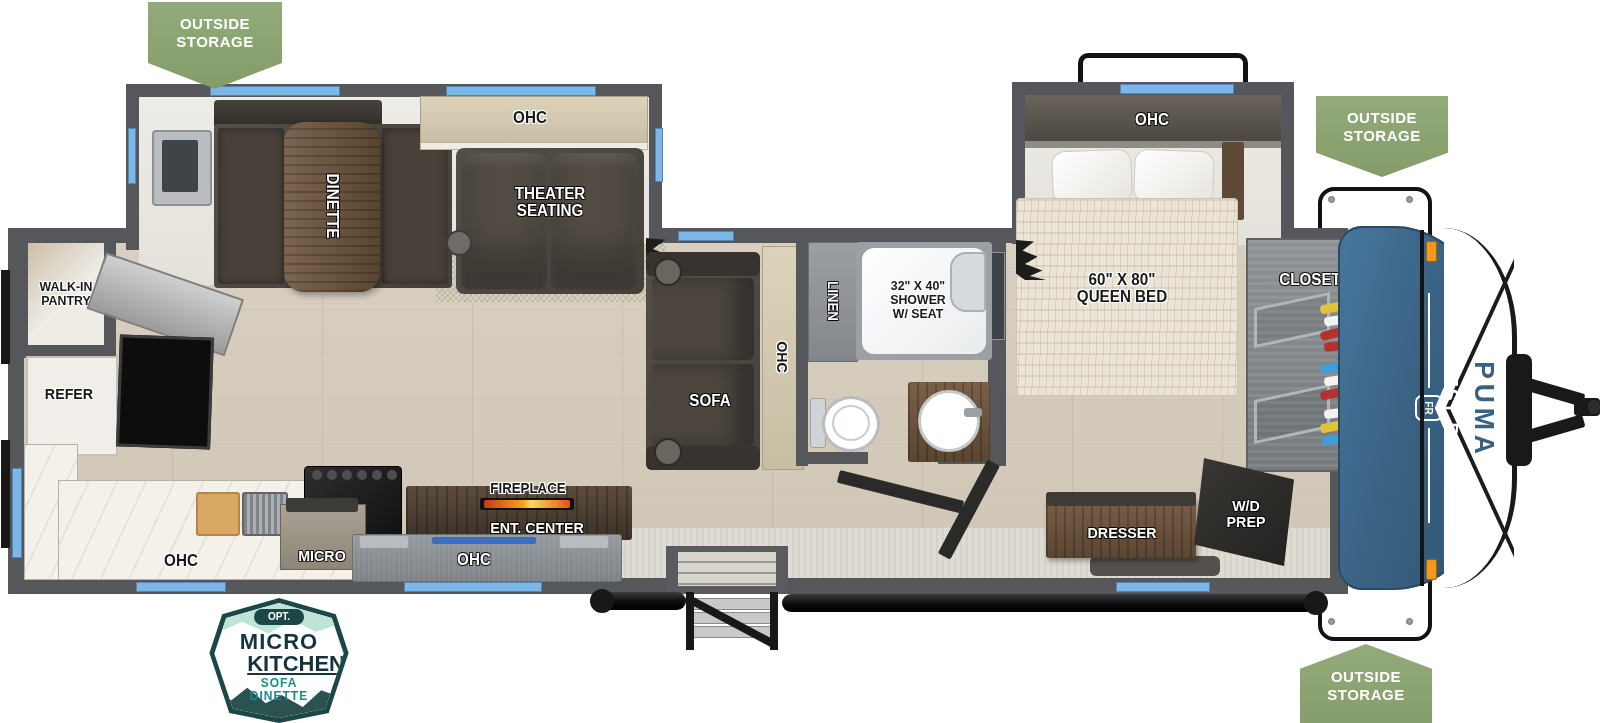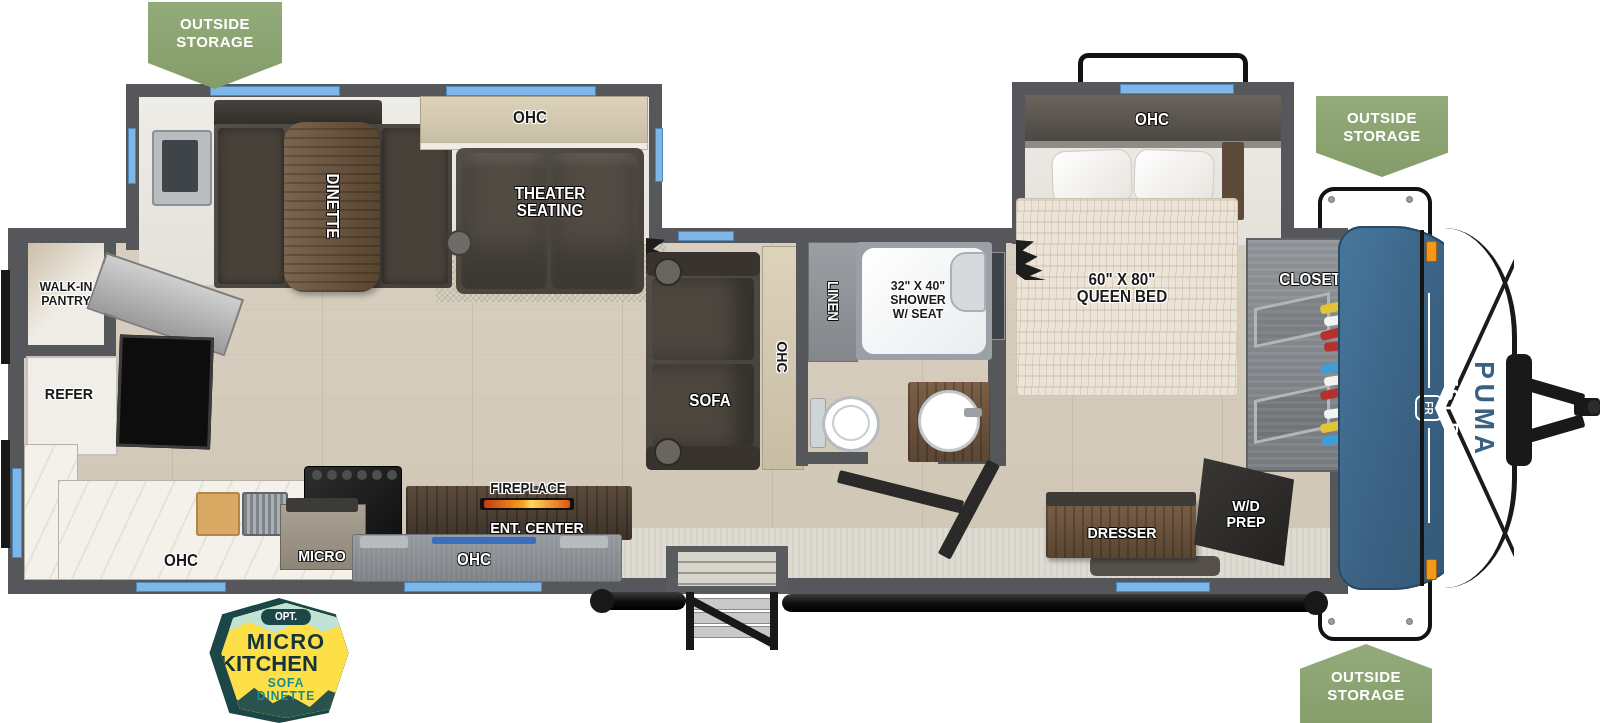--- a/index.html
+++ b/index.html
@@ -270,24 +270,24 @@
   <div class="abs" style="left:1588px;top:400px;width:12px;height:14px;background:#2c2c2c;border-radius:45%;"></div>
 
   <div class="badge down" style="left:148px;top:2px;width:134px;height:74px;">OUTSIDE
 STORAGE</div>
   <div class="badge down" style="left:1316px;top:96px;width:132px;height:68px;">OUTSIDE
 STORAGE</div>
   <div class="badge up" style="left:1300px;top:644px;width:132px;height:68px;">OUTSIDE
 STORAGE</div>
 
   <div class="abs shield" style="left:208px;top:598px;width:142px;height:125px;background:#1c4748;">
-    <div class="abs shield" style="left:12px;top:5px;width:132px;height:115px;background:#fde047;">
+    <div class="abs shield" style="left:5px;top:5px;width:132px;height:115px;background:#ffffff;">
       <div class="abs" style="left:0;top:0;width:132px;height:34px;background:#bfe3d6;clip-path:polygon(0 0,100% 0,100% 55%,78% 85%,60% 50%,42% 90%,22% 55%,8% 80%,0 55%);"></div>
       <div class="abs" style="left:0;top:78px;width:132px;height:37px;background:#2a5350;clip-path:polygon(0 100%,0 30%,14% 52%,26% 18%,40% 60%,52% 38%,68% 70%,82% 25%,100% 48%,100% 100%);"></div>
       <div class="abs" style="left:41px;top:6px;width:50px;height:16px;background:#1c4748;color:#fff;font-size:10px;font-weight:700;text-align:center;line-height:16px;border-radius:8px;">OPT.</div>
       <div class="abs" style="left:0;top:26px;width:132px;text-align:center;color:#14333c;font-size:22px;font-weight:700;letter-spacing:1px;">MICRO</div>
-      <div class="abs" style="left:0;top:48px;width:132px;text-align:left;color:#14333c;font-size:22px;font-weight:700;letter-spacing:0px;">KITCHEN</div>
+      <div class="abs" style="left:0;top:48px;width:132px;text-align:right;color:#14333c;font-size:22px;font-weight:700;letter-spacing:0px;text-decoration:underline;">KITCHEN</div>
       <div class="abs" style="left:0;top:73px;width:132px;text-align:center;color:#1b8a8e;font-size:12px;font-weight:700;letter-spacing:1px;">SOFA</div>
       <div class="abs" style="left:0;top:86px;width:132px;text-align:center;color:#1b8a8e;font-size:12px;font-weight:700;letter-spacing:1px;">DINETTE</div>
     </div>
   </div>
 
 </div>
 
 </body></html>

